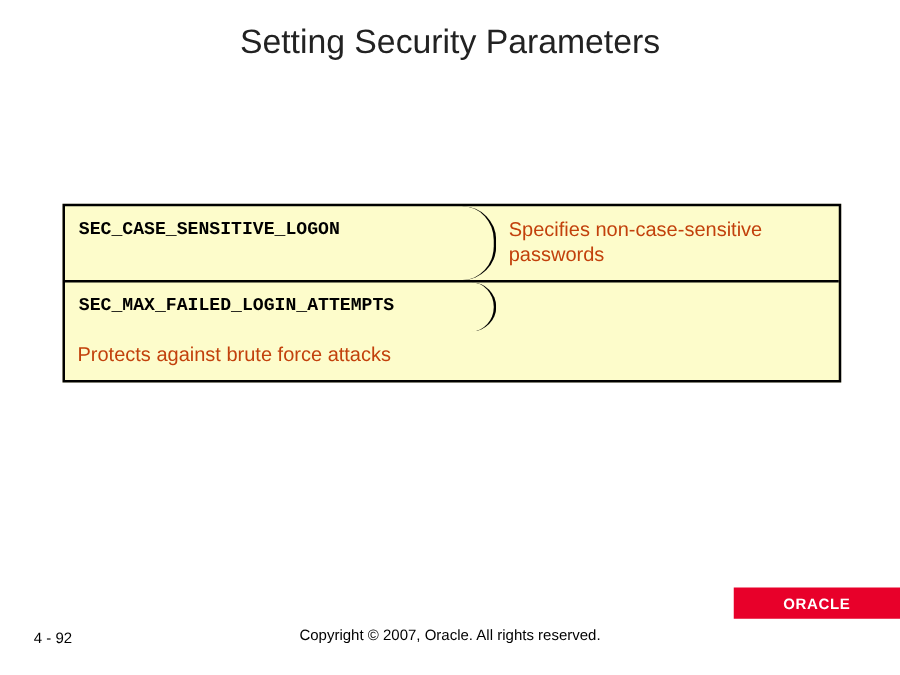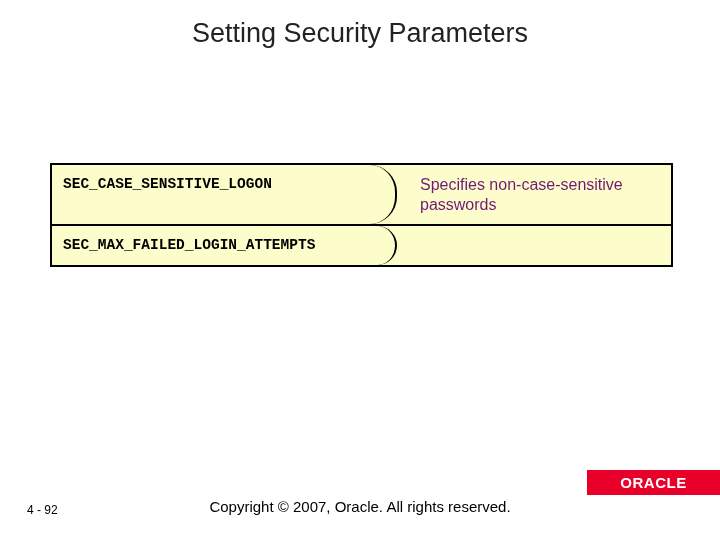--- a/index.html
+++ b/index.html
@@ -3,39 +3,40 @@
 <meta charset="utf-8">
 <style>
   * { margin: 0; padding: 0; box-sizing: border-box; }
   html, body { width: 720px; height: 540px; font-family: Arial, Helvetica, sans-serif; background: #fff; }
   .slide { position: relative; width: 720px; height: 532px; }
   .title { position: absolute; top: 18px; left: 0; width: 100%; text-align: center; font-size: 27px; font-weight: 400; color: #222; }
   .table-wrap { position: absolute; top: 163px; left: 50px; width: 623px; border: 2.5px solid #000; background: #fdfccb; }
   .row { display: flex; border-bottom: 2.5px solid #000; }
   .row:last-child { border-bottom: none; flex-direction: column; }
   .cell-param { width: 345px; padding: 10px 11px; font-family: "Courier New", Courier, monospace; font-weight: bold; font-size: 14.5px; color: #000; border-right: 2.5px solid #000; line-height: 1.28; border-radius: 27px; }
-  .cell-desc { flex: 1; padding: 10px 23px; font-size: 16px; color: #701a75; line-height: 1.22; }
+  .cell-desc { flex: 1; padding: 10px 10px; font-size: 16px; color: #c2410c; line-height: 1.22; }
   .footer-bar { position: absolute; bottom: 37px; right: 0; width: 133px; height: 25px; background: #e8002a; display: flex; align-items: center; justify-content: center; }
-  .oracle-logo { font-family: Arial, sans-serif; font-weight: bold; font-size: 15px; color: #fff; letter-spacing: 0.5px; }
+  .oracle-logo { font-family: Arial, sans-serif; font-weight: bold; font-size: 12px; color: #fff; letter-spacing: 0.5px; }
   .page-num { position: absolute; bottom: 15px; left: 27px; font-size: 12px; color: #000; }
-  .copyright { position: absolute; bottom: 17px; width: 100%; text-align: center; font-size: 15px; color: #000; }
+  .copyright { position: absolute; bottom: 17px; width: 100%; text-align: center; font-size: 12px; color: #000; }
 </style>
 </head>
 <body>
 
 <div class="slide">
   <h1 class="title">Setting Security Parameters</h1>
 
   <div class="table-wrap">
     <div class="row">
       <div class="cell-param">SEC_CASE_SENSITIVE_LOGON</div>
       <div class="cell-desc">Specifies non-case-sensitive passwords</div>
     </div>
     <div class="row">
       <div class="cell-param">SEC_MAX_FAILED_LOGIN_ATTEMPTS</div>
+      <div class="cell-desc">Protects against brute force attacks</div>
     </div>
   </div>
 
   <div class="footer-bar">
     <span class="oracle-logo">ORACLE</span>
   </div>
   <div class="page-num">4 - 92</div>
   <div class="copyright">Copyright © 2007, Oracle. All rights reserved.</div>
 </div>
 

